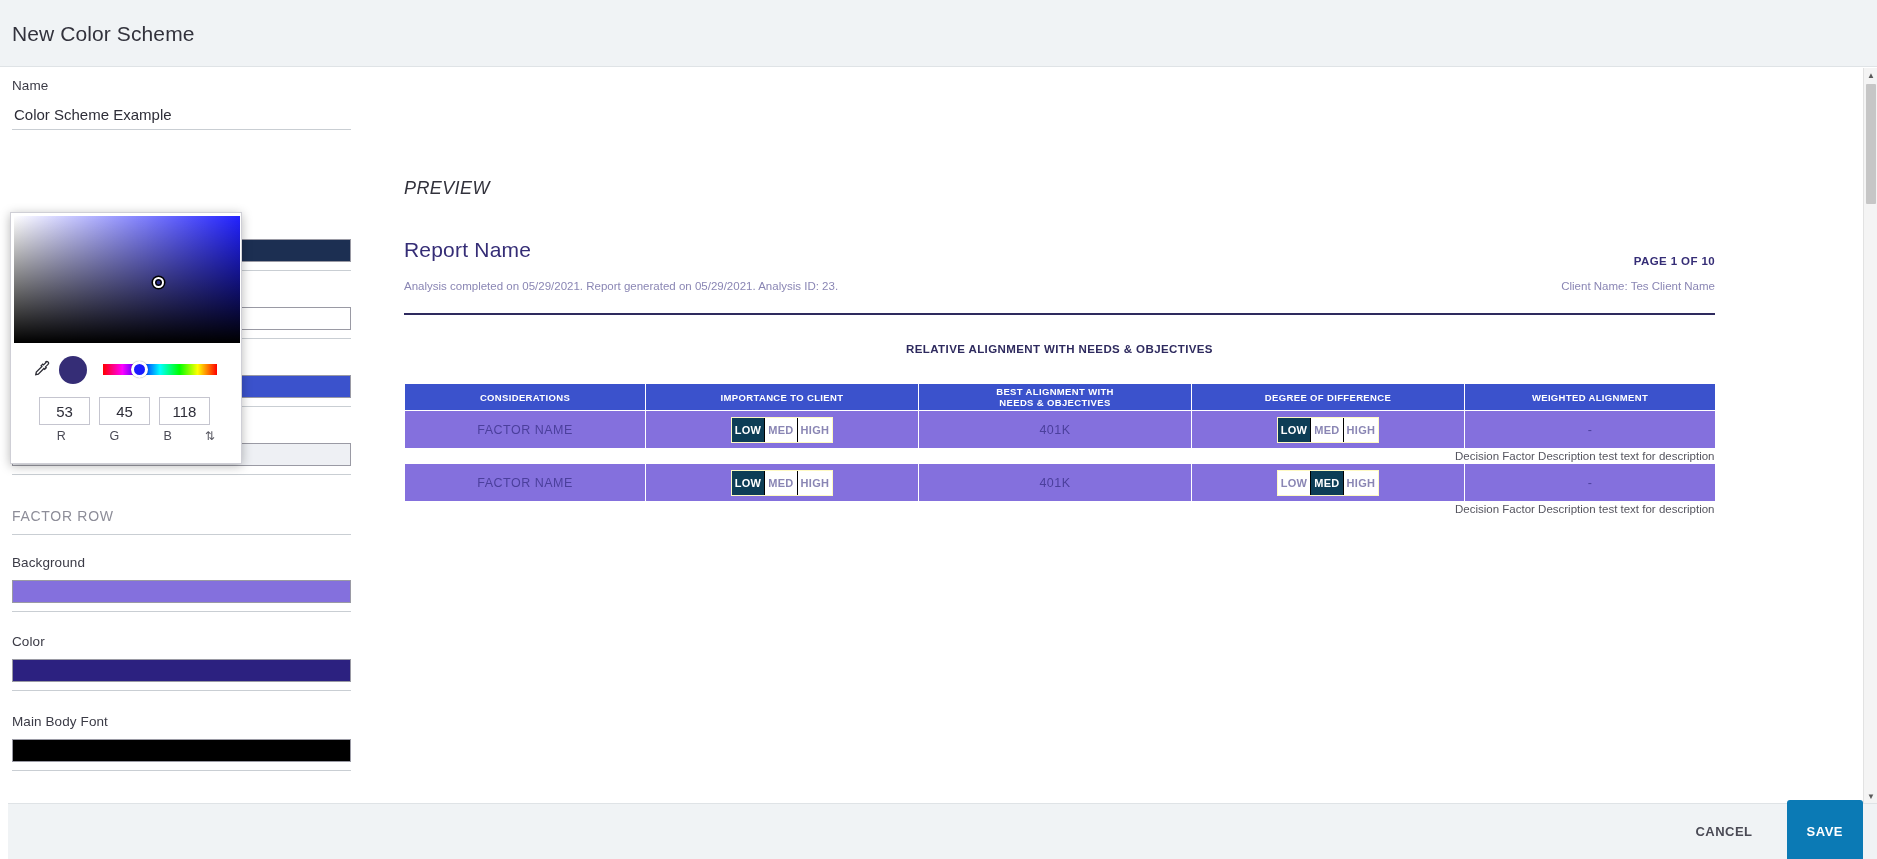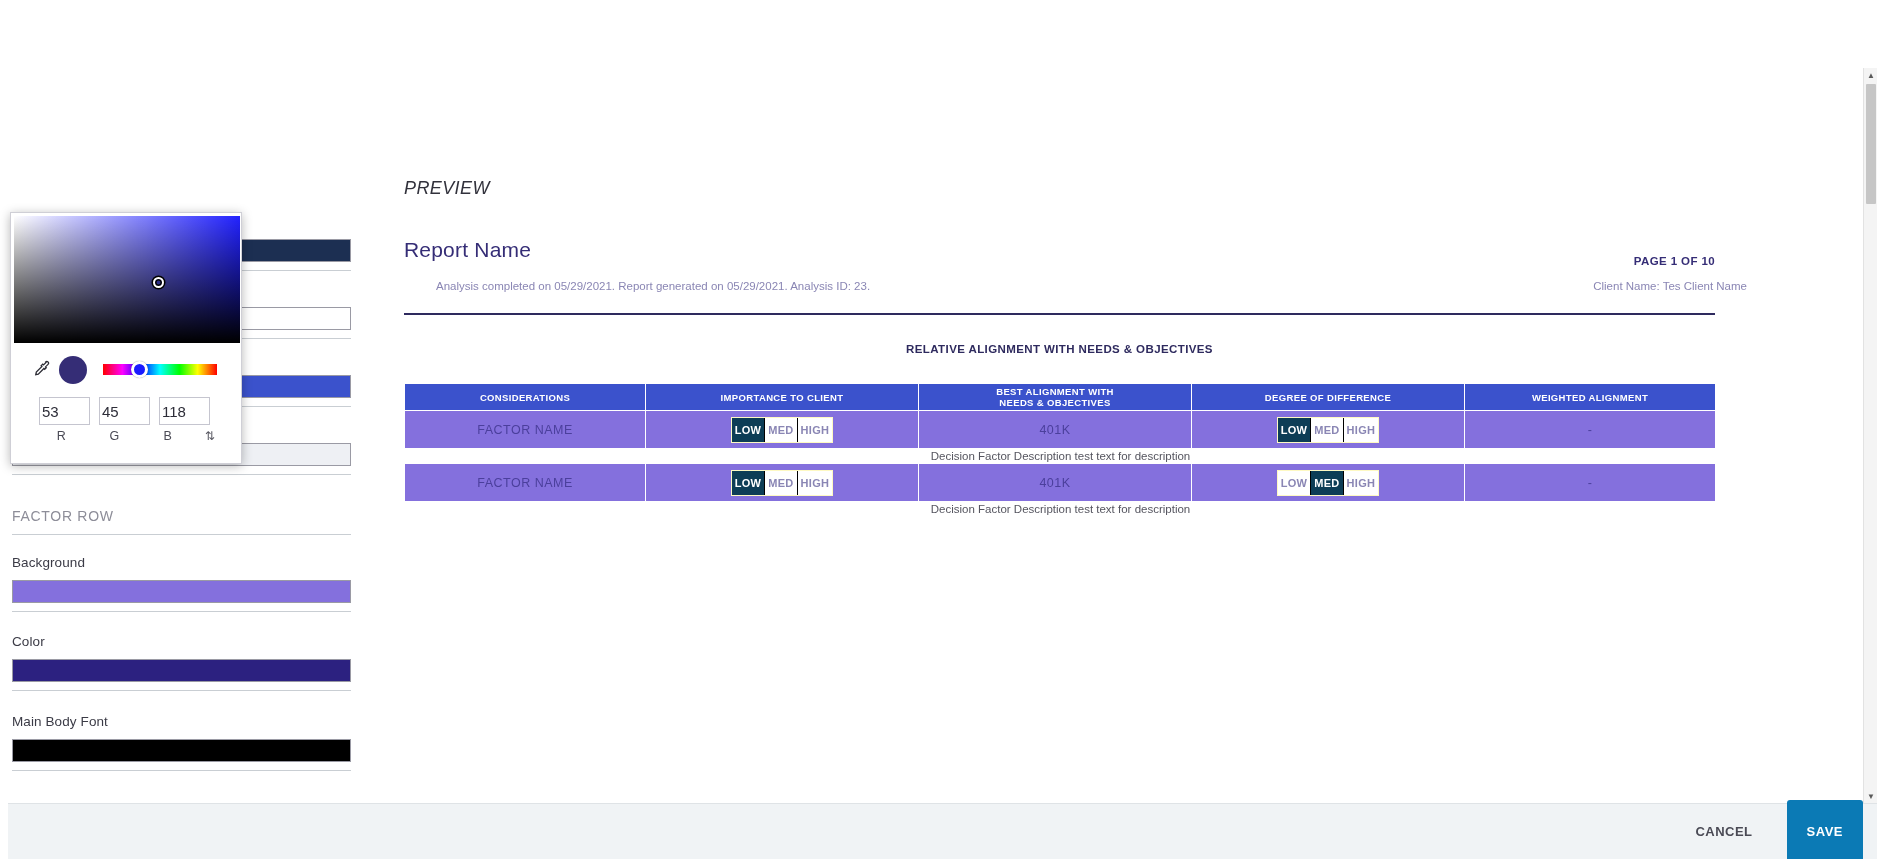--- a/index.html
+++ b/index.html
@@ -124,21 +124,21 @@
   }
   .rgb-row {
     position: absolute; left: 0; top: 184px;
     width: 232px;
     display: flex; padding: 0 28px;
     gap: 9px;
   }
   .rgb-box {
     width: 51px; height: 28px;
     border: 1px solid #c5c5cf;
-    text-align: left;
+    text-align: center;
     font-size: 15px; color: #2d2d38;
     line-height: 26px;
     background: #fff;
     font-family: "Liberation Sans", sans-serif;
     outline: none;
   }
   .rgb-labels {
     position: absolute; left: 0; top: 216px;
     width: 232px;
     display: flex; padding: 0 28px; gap: 9px;
@@ -173,21 +173,21 @@
   }
   .page-of {
     position: absolute; right: 0; top: 7px;
     font-size: 11.5px; color: #352d76; letter-spacing: .4px;
     font-weight: 700;
     margin-top: 10px;
   }
   .rpt-sub {
     position: absolute; left: 52px; top: 212px;
     width: 1311px;
-    font-size: 11.5px; color: #8a86b4; margin-left: 32px;
+    font-size: 11.5px; color: #8a86b4;
   }
   .client-name {
     position: absolute; right: 0; top: 0;
     font-size: 11.5px; color: #8a86b4;
   }
   .rule {
     position: absolute; left: 52px; top: 245px;
     width: 1311px; height: 2px; background: #2e2a5e;
   }
   .section-title {
@@ -222,21 +222,21 @@
     text-align: center;
     vertical-align: middle;
     color: #4b3f9c;
     font-size: 12.5px;
     letter-spacing: .5px;
   }
   tr.desc-row td {
     background: #ffffff;
     border: none;
     height: 14px;
-    text-align: center;
+    text-align: right;
     color: #55555f;
     font-size: 11.5px;
     letter-spacing: 0;
     padding-left: 2px;
   }
   .toggle {
     display: inline-flex;
     border: 1px solid #fef9c3;
   }
   .toggle span {
@@ -296,23 +296,30 @@
     color: #ffffff; font-size: 13px; font-weight: 700;
     letter-spacing: .5px; padding: 24px 20px; cursor: pointer;
     font-family: "Liberation Sans", sans-serif;
   }
 </style>
 </head>
 <body>
 
 <div class="app">
 
+  <div class="titlebar">
+    <div class="title">New Color Scheme</div>
+  </div>
 
   <div class="leftpanel">
 
+    <div class="field" style="top:10px;">
+      <div class="field-label">Name</div>
+      <input class="text-input" value="Color Scheme Example" style="">
+    </div>
 
 
     <div class="field" style="top:146px;">
       <div class="field-label" style="visibility:hidden">Report Sub Header</div>
       <div class="swatch-wrap">
         <span class="swatch" style="background:#1c2f52"></span>
       </div>
     </div>
 
     <div class="field" style="top:214px;">

